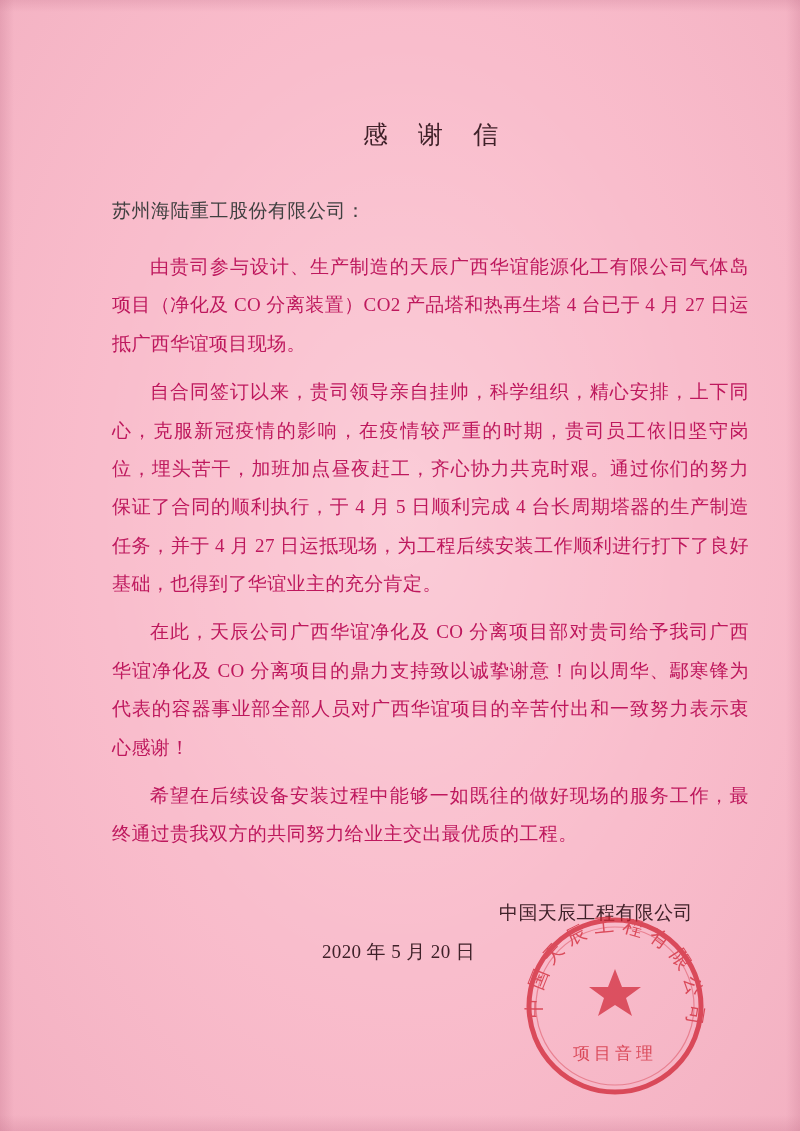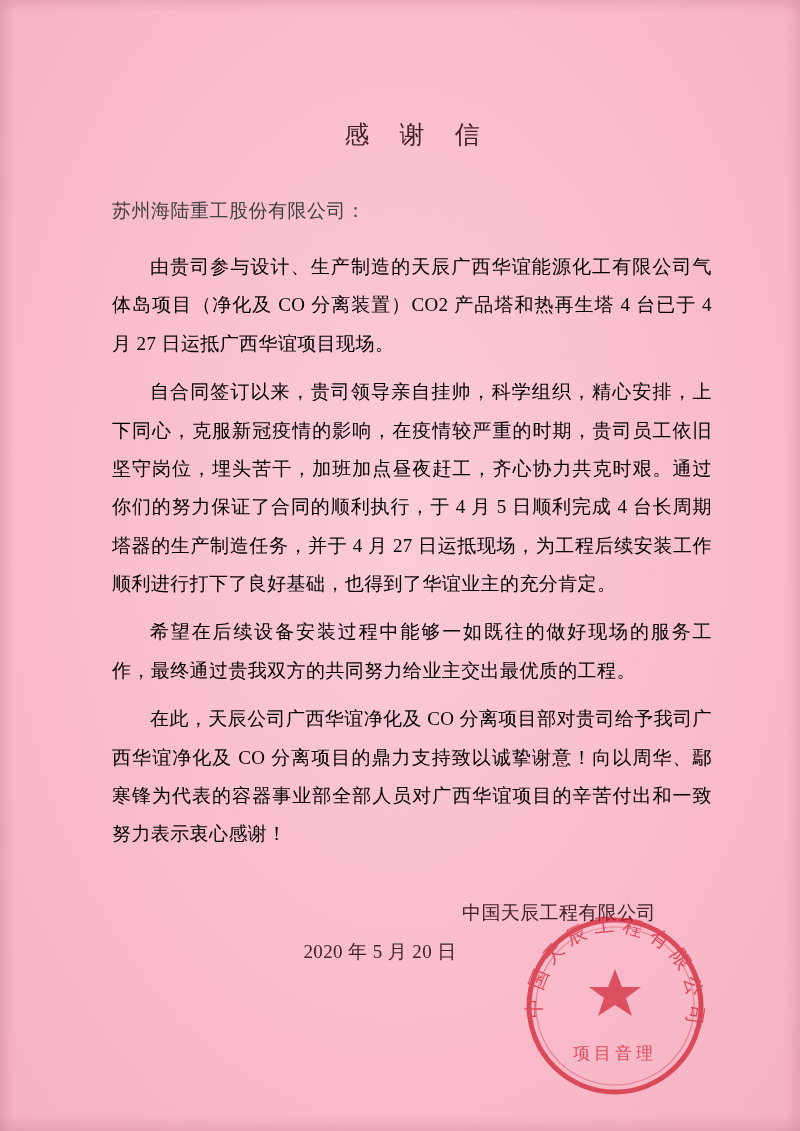--- a/index.html
+++ b/index.html
@@ -51,21 +51,21 @@
     position: absolute;
     left: 0; right: 0; bottom: 0;
     height: 16px;
     background: linear-gradient(to top, rgba(200,120,145,0.30), rgba(249,185,201,0));
     z-index: 2;
   }
 
   #content {
     position: relative;
     z-index: 4;
-    padding: 0 88px 0 112px;
+    padding: 0 51px 0 112px;
   }
 
   .doc-title {
     text-align: center;
     font-size: 25px;
     letter-spacing: 12px;
     margin-top: 118px;
     margin-bottom: 0;
     color: #3f2129;
     font-weight: 500;
@@ -80,21 +80,21 @@
     letter-spacing: 0.5px;
   }
 
   .para {
     font-size: 19px;
     line-height: 2.02;
     text-align: justify;
     text-justify: inter-ideograph;
     margin: 10px 0 0 0;
     text-indent: 2em;
-    color: #000000;
+    color: #be185d;
     letter-spacing: 0.4px;
   }
 
   .signature-block {
     margin-top: 40px;
     text-align: right;
     padding-right: 56px;
     position: relative;
   }
   .sig-line {
@@ -137,22 +137,22 @@
   <div class="paper-edge-bottom"></div>
 
   <div id="content">
 
     <h1 class="doc-title">感 谢 信</h1>
 
     <p class="salutation">苏州海陆重工股份有限公司：</p>
 
     <p class="para">由贵司参与设计、生产制造的天辰广西华谊能源化工有限公司气体岛项目（净化及 CO 分离装置）CO2 产品塔和热再生塔 4 台已于 4 月 27 日运抵广西华谊项目现场。</p>
     <p class="para">自合同签订以来，贵司领导亲自挂帅，科学组织，精心安排，上下同心，克服新冠疫情的影响，在疫情较严重的时期，贵司员工依旧坚守岗位，埋头苦干，加班加点昼夜赶工，齐心协力共克时艰。通过你们的努力保证了合同的顺利执行，于 4 月 5 日顺利完成 4 台长周期塔器的生产制造任务，并于 4 月 27 日运抵现场，为工程后续安装工作顺利进行打下了良好基础，也得到了华谊业主的充分肯定。</p>
+    <p class="para">在此，天辰公司广西华谊净化及 CO 分离项目部对贵司给予我司广西华谊净化及 CO 分离项目的鼎力支持致以诚挚谢意！向以周华、鄢寒锋为代表的容器事业部全部人员对广西华谊项目的辛苦付出和一致努力表示衷心感谢！</p>
     <p class="para">希望在后续设备安装过程中能够一如既往的做好现场的服务工作，最终通过贵我双方的共同努力给业主交出最优质的工程。</p>
-    <p class="para">在此，天辰公司广西华谊净化及 CO 分离项目部对贵司给予我司广西华谊净化及 CO 分离项目的鼎力支持致以诚挚谢意！向以周华、鄢寒锋为代表的容器事业部全部人员对广西华谊项目的辛苦付出和一致努力表示衷心感谢！</p>
 
     <div class="signature-block">
       <div class="sig-line">中国天辰工程有限公司</div>
       <div class="sig-line date">2020 年 5 月 20 日</div>
     </div>
 
   </div>
 
   <div class="stamp">
     <svg viewBox="0 0 186 186" width="186" height="186" xmlns="http://www.w3.org/2000/svg">

